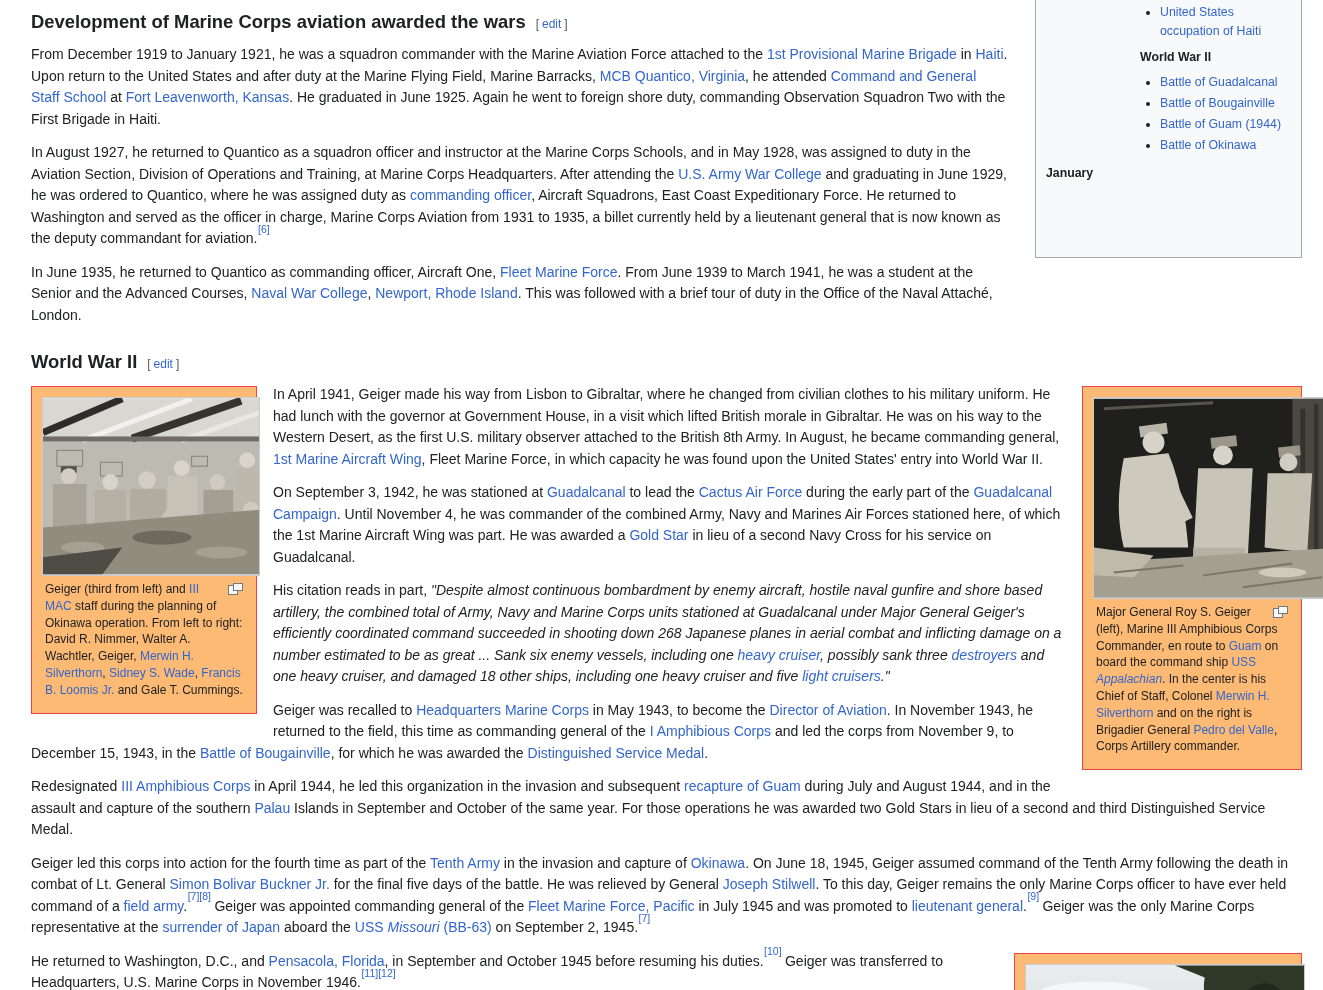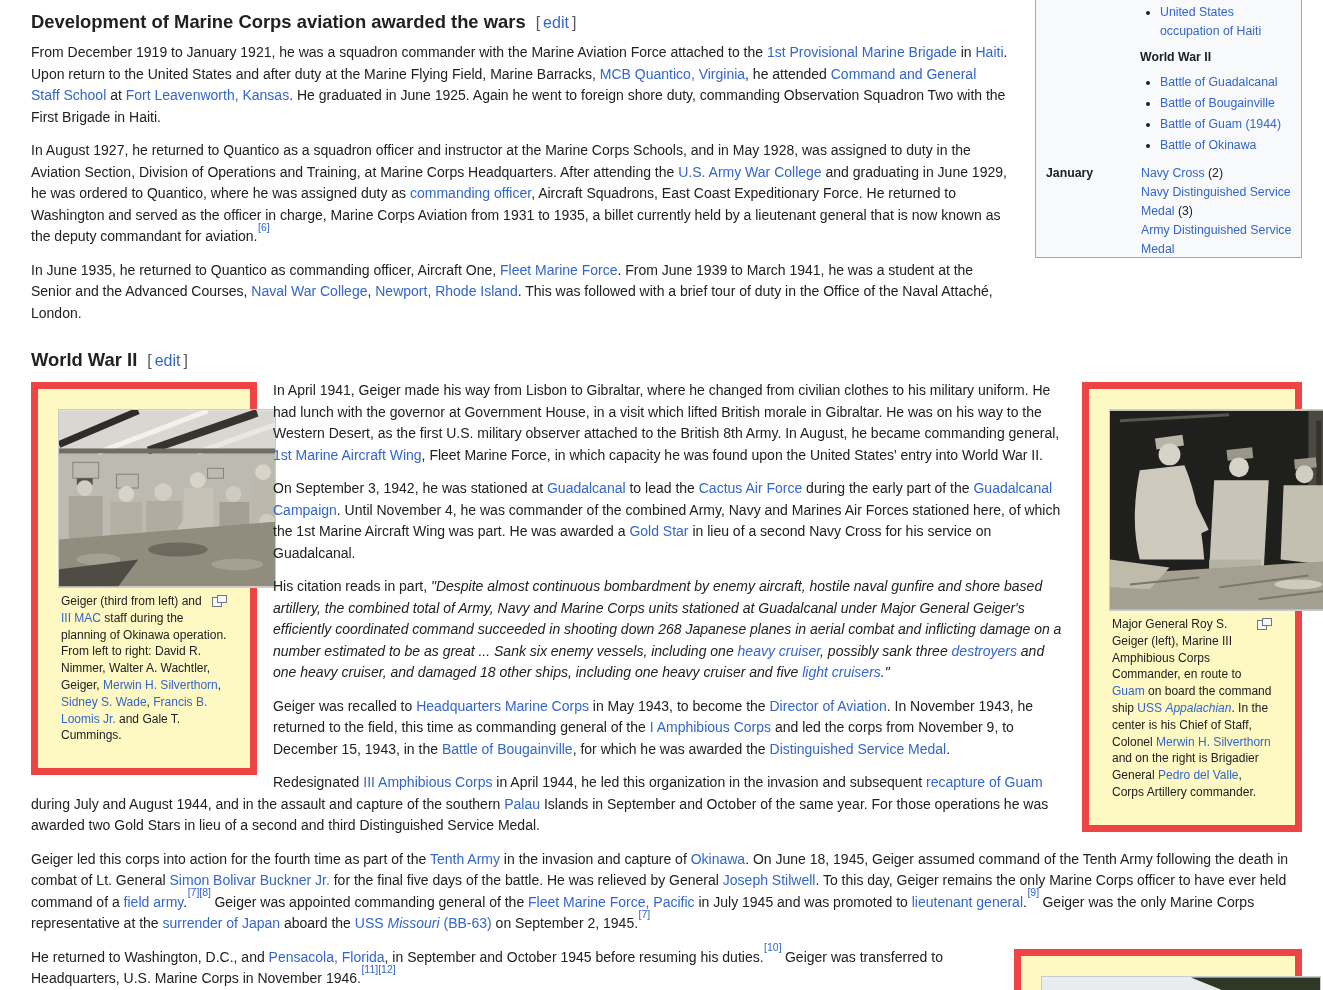--- a/index.html
+++ b/index.html
@@ -6,39 +6,39 @@
   .page{position:relative;width:1323px;height:990px;overflow:hidden;background:#fff;
         font-family:"Liberation Sans","DejaVu Sans",sans-serif;font-size:14px;color:#202122;
         padding:0 21px 0 31px;box-sizing:border-box;}
   a.wlink{color:#3366cc;text-decoration:none;cursor:pointer;}
   .it{font-style:italic;}
   p.wp{margin:0 0 12px 0;line-height:21.5px;}
   p.sec1{margin-right:294px;}
   h2.heading{font-size:18.4px;font-weight:bold;color:#202122;margin:0 0 8px 0;line-height:23px;}
   h2.h-first{margin-top:10px;}
   h2.h-ww2{margin-top:24px;}
-  .editsection{font-size:16px;font-weight:normal;color:#54595d;margin-left:10px;}
+  .editsection{font-size:12px;font-weight:normal;color:#54595d;margin-left:10px;}
   .editsection .br{color:#54595d;}
   .editsection a{color:#3366cc;text-decoration:none;margin:0 3px;}
   sup.ref{font-size:10.5px;line-height:0;position:relative;top:-4.5px;left:0.5px;}
   sup.ref a{color:#3366cc;text-decoration:none;}
 
   
   .infobox{position:absolute;left:1035px;top:-14px;width:267px;height:272px;box-sizing:border-box;
            border:1px solid #a2a9b1;background:#f8f9fa;font-size:12.3px;line-height:19px;
            padding:16px 8px 8px 8px;overflow:hidden;}
   .ib-list{margin:0 0 0 100px;padding:0 0 0 16px;}
   .ib-list li{margin:0 0 2px 0;}
   .ib-subheader{font-weight:bold;margin:7px 0 6px 96px;}
   .ib-row{display:flex;margin-top:9px;}
   .ib-label{font-weight:bold;width:95px;flex:0 0 95px;padding-left:2px;}
   .ib-value{flex:1;}
 
   
-  .thumb{border:7px solid #ef4444;background:#fef9c3;padding:20px;box-sizing:border-box;font-size:12px;}
+  .thumb{border:1px solid #ef4444;background:#fdba74;padding:10px;box-sizing:border-box;font-size:12px;}
   .tleft{float:left;width:226px;margin:2px 16px 10px 0;}
   .tright{float:right;width:220px;margin:2px 0 10px 12px;}
   .bphoto{width:288px;margin-top:2px;}
   .thumbimg{display:block;border:1px solid #c8ccd1;background:#eee;}
   .thumbcaption{padding:5px 3px 4px 3px;line-height:16.8px;color:#202122;}
   .magnify{float:right;width:15px;height:11px;margin-left:4px;margin-top:2px;position:relative;}
   .magnify::before{content:"";position:absolute;left:0;top:2px;width:8px;height:8px;border:1px solid #72777d;background:#f8f9fa;}
   .magnify::after{content:"";position:absolute;left:5px;top:0;width:8px;height:6px;border:1px solid #72777d;background:#f8f9fa;}
 </style>
 </head>
@@ -52,25 +52,20 @@
     </ul>
     <div class="ib-subheader">World War II</div>
     <ul class="ib-list">
       <li><a href="#" class="wlink">Battle of Guadalcanal</a></li>
       <li><a href="#" class="wlink">Battle of Bougainville</a></li>
       <li><a href="#" class="wlink">Battle of Guam (1944)</a></li>
       <li><a href="#" class="wlink">Battle of Okinawa</a></li>
     </ul>
     <div class="ib-row">
       <div class="ib-label">January</div>
-      <div class="ib-value">
-        <div><a href="#" class="wlink">Navy Cross</a><span> (2)</span></div>
-        <div><a href="#" class="wlink">Navy Distinguished Service Medal</a><span> (3)</span></div>
-        <div><a href="#" class="wlink">Army Distinguished Service Medal</a></div>
-      </div>
     </div>
   </div>
 
   <h2 class="heading h-first">
     <span>Development of Marine Corps aviation awarded the wars</span><span class="editsection"><span class="br">[</span><a href="#">edit</a><span class="br">]</span></span>
   </h2>
   <p class="wp sec1"><span>From December 1919 to January 1921, he was a squadron commander with the Marine Aviation Force attached to the </span><a href="#" class="wlink">1st Provisional Marine Brigade</a><span> in </span><a href="#" class="wlink">Haiti</a><span>. Upon return to the United States and after duty at the Marine Flying Field, Marine Barracks, </span><a href="#" class="wlink">MCB Quantico, Virginia</a><span>, he attended </span><a href="#" class="wlink">Command and General Staff School</a><span> at </span><a href="#" class="wlink">Fort Leavenworth, Kansas</a><span>. He graduated in June 1925. Again he went to foreign shore duty, commanding Observation Squadron Two with the First Brigade in Haiti.</span></p>
   <p class="wp sec1"><span>In August 1927, he returned to Quantico as a squadron officer and instructor at the Marine Corps Schools, and in May 1928, was assigned to duty in the Aviation Section, Division of Operations and Training, at Marine Corps Headquarters. After attending the </span><a href="#" class="wlink">U.S. Army War College</a><span> and graduating in June 1929, he was ordered to Quantico, where he was assigned duty as </span><a href="#" class="wlink">commanding officer</a><span>, Aircraft Squadrons, East Coast Expeditionary Force. He returned to Washington and served as the officer in charge, Marine Corps Aviation from 1931 to 1935, a billet currently held by a lieutenant general that is now known as the deputy commandant for aviation.</span><sup class="ref"><a href="#">[6]</a></sup></p>
   <p class="wp sec1"><span>In June 1935, he returned to Quantico as commanding officer, Aircraft One, </span><a href="#" class="wlink">Fleet Marine Force</a><span>. From June 1939 to March 1941, he was a student at the Senior and the Advanced Courses, </span><a href="#" class="wlink">Naval War College</a><span>, </span><a href="#" class="wlink">Newport, Rhode Island</a><span>. This was followed with a brief tour of duty in the Office of the Naval Attaché, London.</span></p>
 

